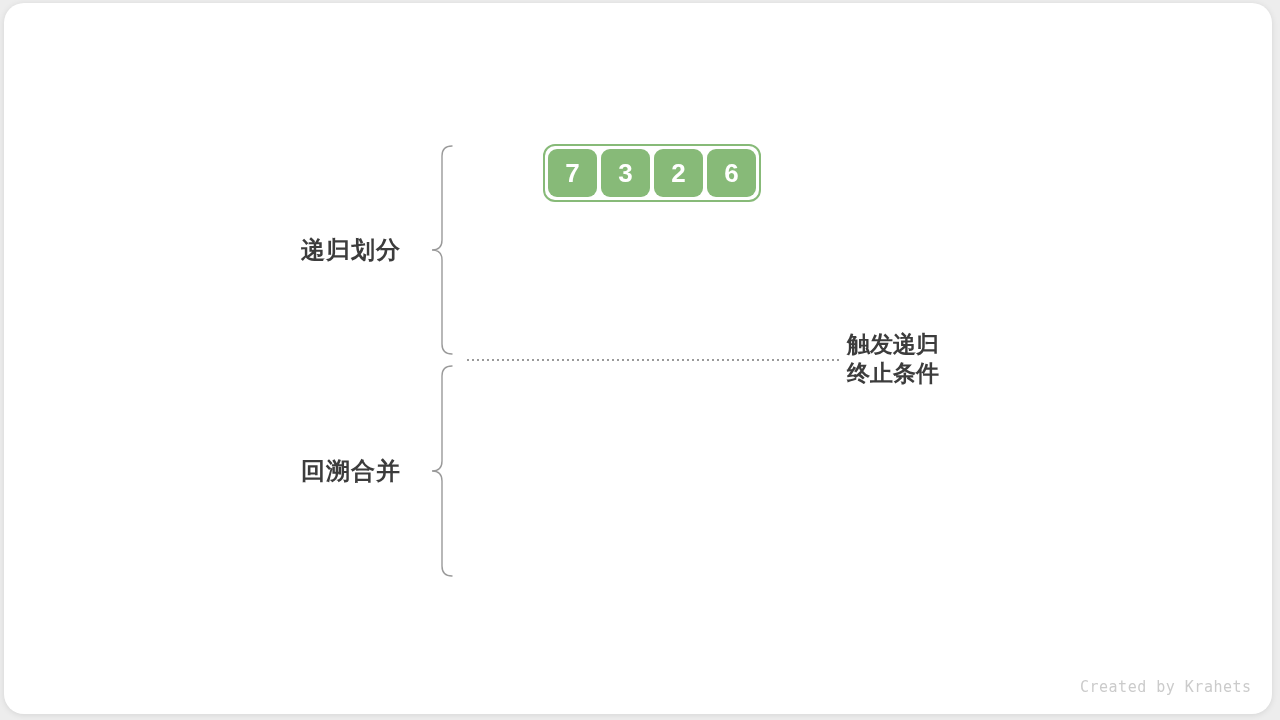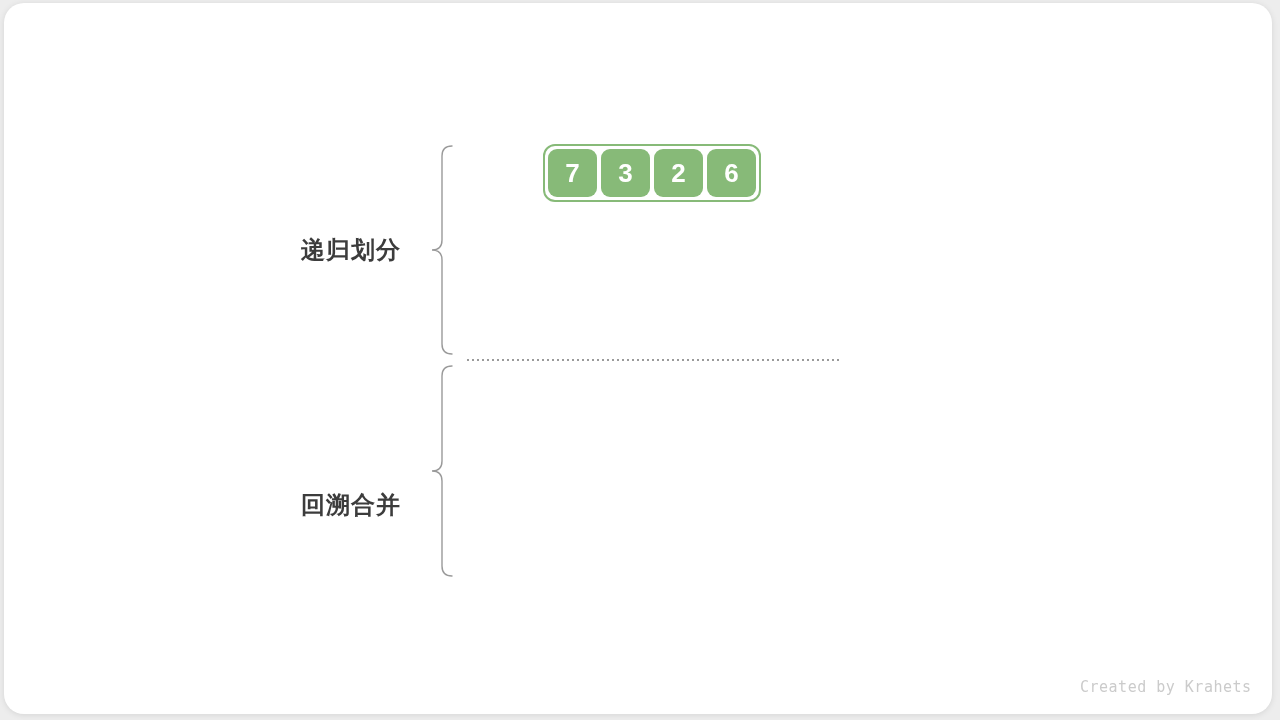--- a/index.html
+++ b/index.html
@@ -48,21 +48,21 @@
     position: absolute;
     left: 297px;
     width: 104px;
     font-size: 24px;
     font-weight: 700;
     color: var(--label-text, #3C3C3C);
     letter-spacing: 1px;
     white-space: nowrap;
   }
   .phase-top    { top: 231px; }
-  .phase-bottom { top: 452px; margin-top: 34px; }
+  .phase-bottom { top: 452px; }
   
   .brace {
     position: absolute;
     left: 424px;
     width: 28px;
     overflow: visible;
   }
   .brace path {
     fill: none;
     stroke: var(--line-gray, #9A9A9A);
@@ -124,16 +124,20 @@
 
   <div class="array">
     <div class="cell">7</div>
     <div class="cell">3</div>
     <div class="cell">2</div>
     <div class="cell">6</div>
   </div>
 
   <div class="dotted-line"></div>
 
+  <div class="termination-label">
+    <div>触发递归</div>
+    <div>终止条件</div>
+  </div>
 
   <div class="watermark">Created by Krahets</div>
 
 </div>
 
 </body></html>

